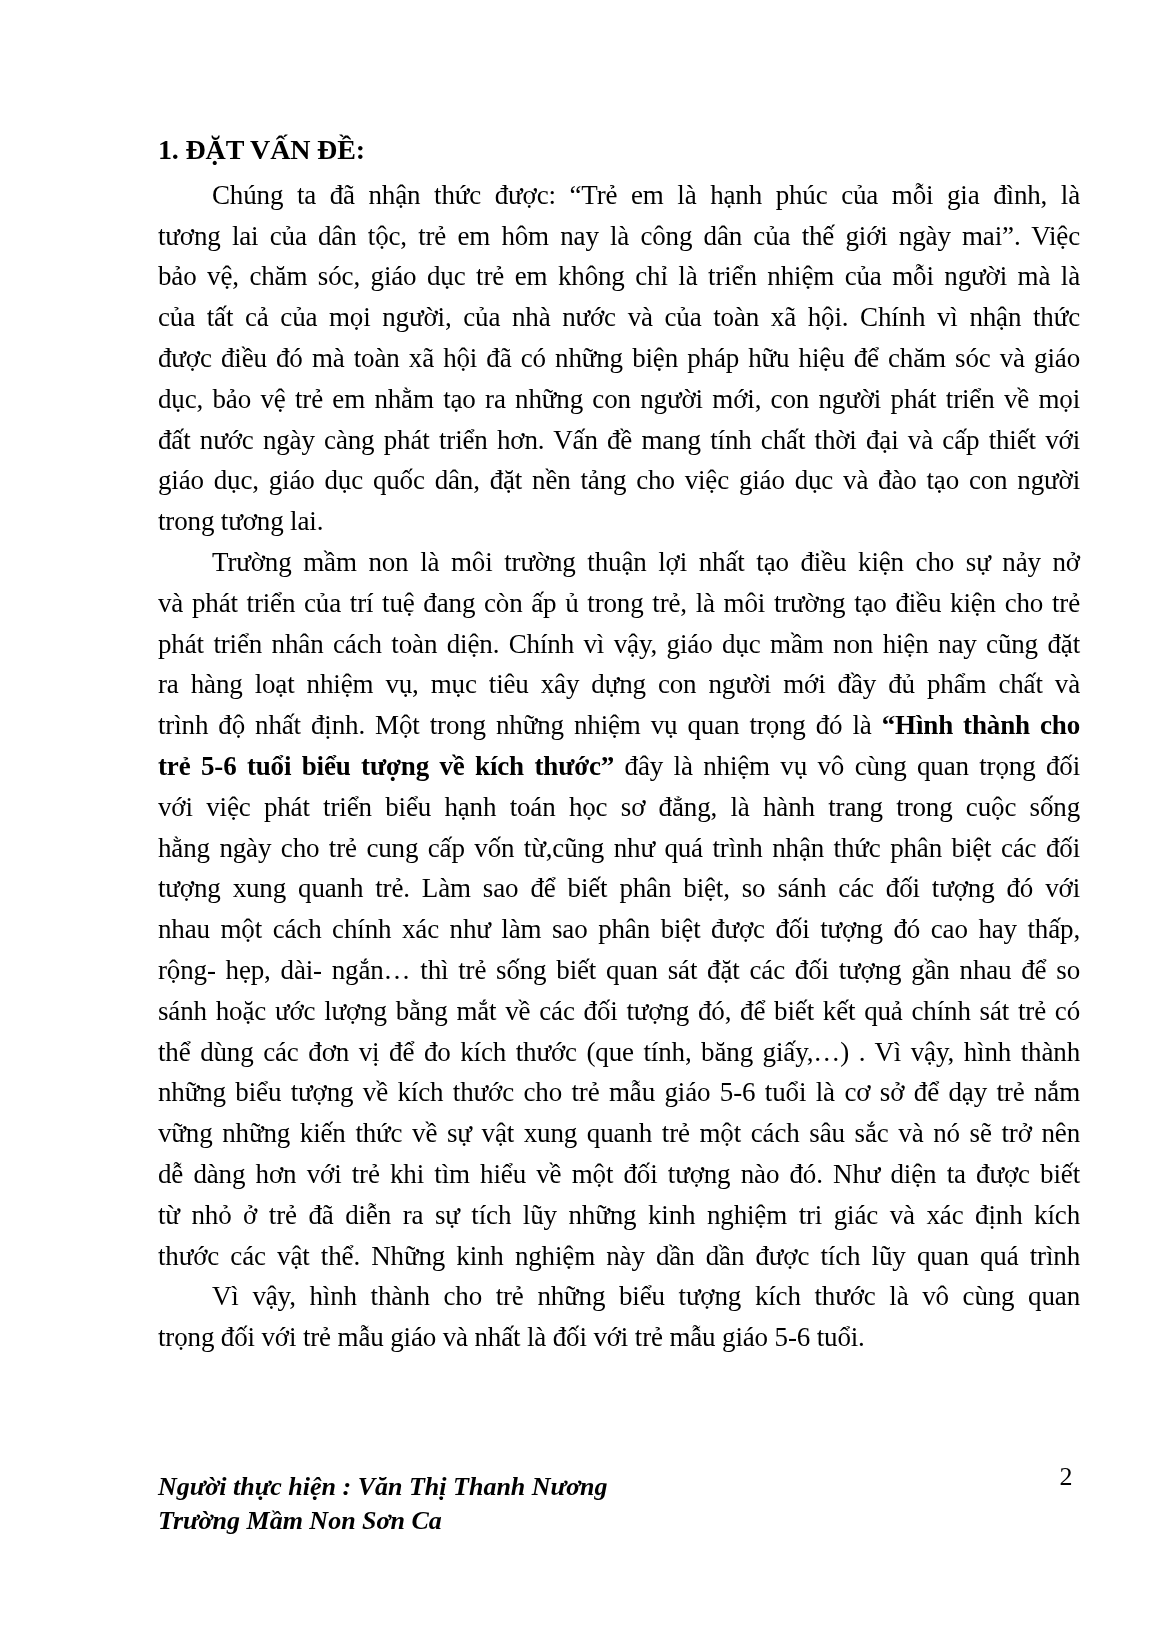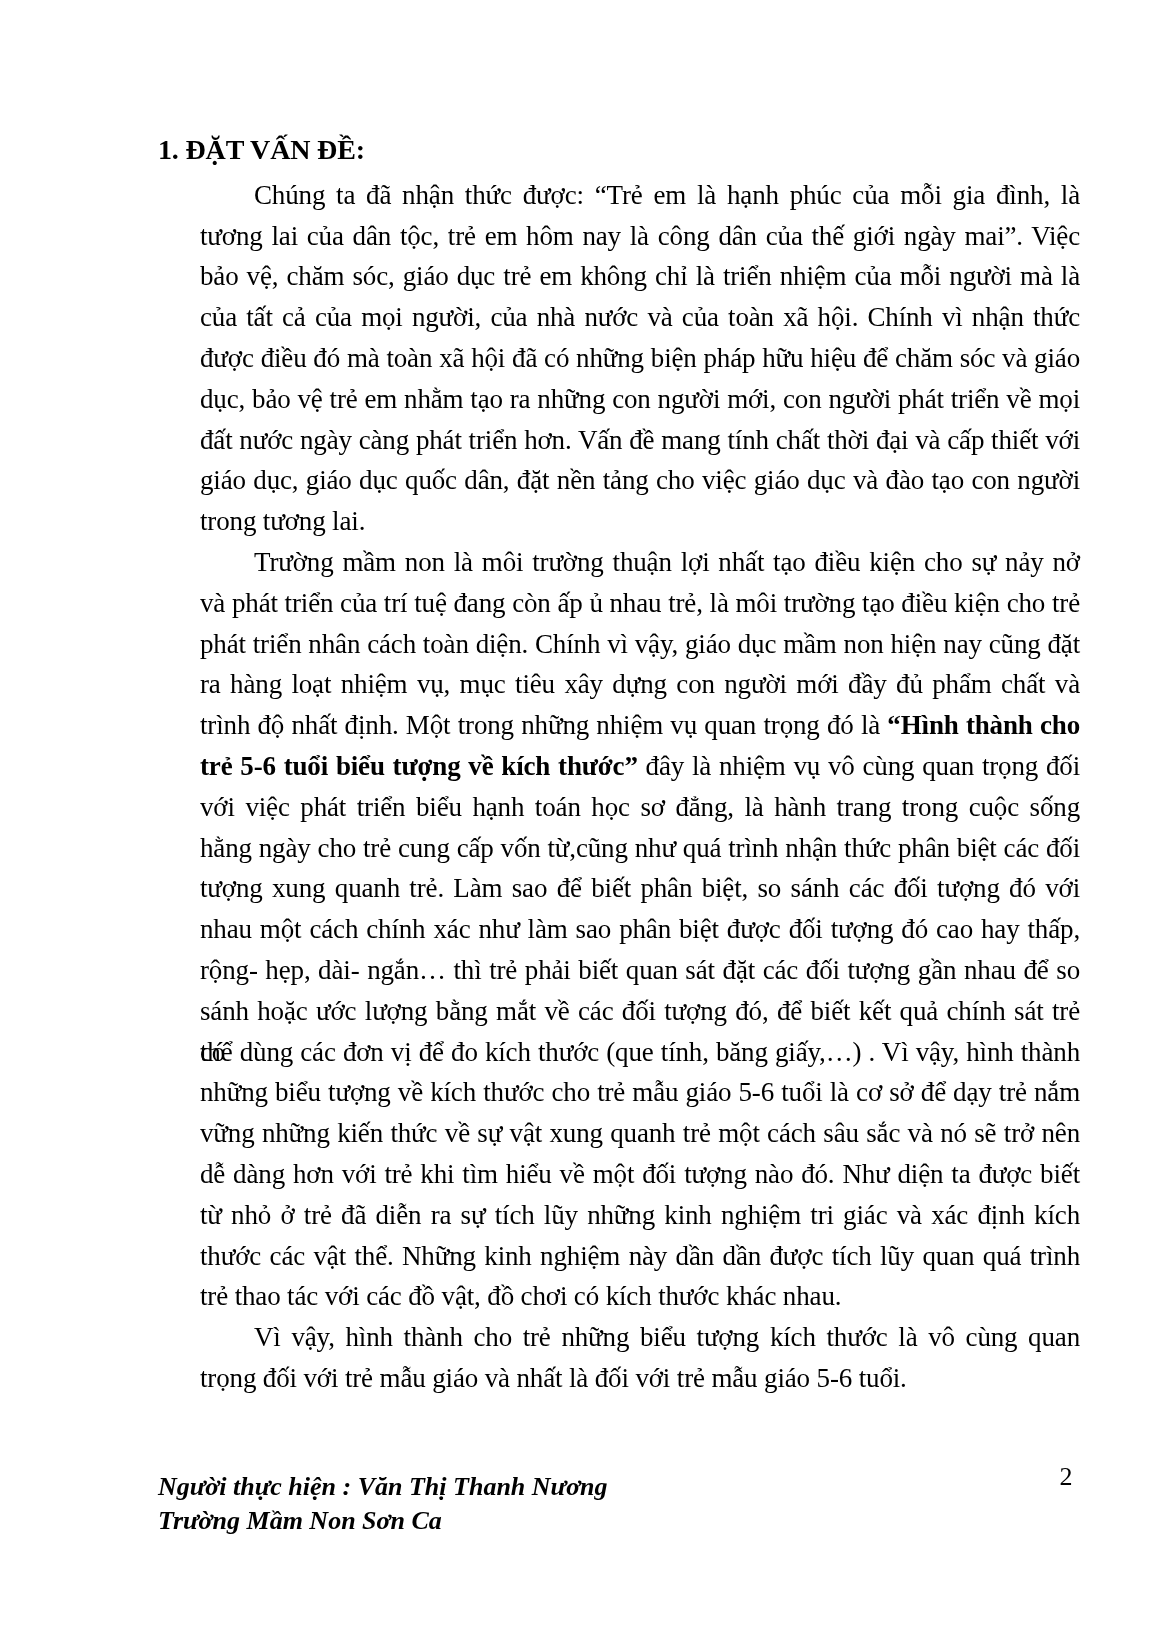--- a/index.html
+++ b/index.html
@@ -27,21 +27,20 @@
     height: 40.8px;
     margin-bottom: 4px;
     white-space: nowrap;
   }
   .paragraph { margin: 0; }
   .line {
     text-align: justify;
     text-align-last: justify;
     -moz-text-align-last: justify;
     height: 40.8px;
-    margin-left: 42px;
   }
   .line.last {
     text-align-last: left;
     -moz-text-align-last: left;
   }
   .line.first { text-indent: 54px; }
   .bold { font-weight: bold; }
   .footer {
     position: absolute;
     left: 158px;
@@ -76,38 +75,37 @@
       <div class="line">của tất cả của mọi người, của nhà nước và của toàn xã hội. Chính vì nhận thức</div>
       <div class="line">được điều đó mà toàn xã hội đã có những biện pháp hữu hiệu để chăm sóc và giáo</div>
       <div class="line">dục, bảo vệ trẻ em nhằm tạo ra những con người mới, con người phát triển về mọi</div>
       <div class="line">đất nước ngày càng phát triển hơn. Vấn đề mang tính chất thời đại và cấp thiết với</div>
       <div class="line">giáo dục, giáo dục quốc dân, đặt nền tảng cho việc giáo dục và đào tạo con người</div>
       <div class="line last">trong tương lai.</div>
     </div>
 
   <div class="paragraph">
       <div class="line first">Trường mầm non là môi trường thuận lợi nhất tạo điều kiện cho sự nảy nở</div>
-      <div class="line">và phát triển của trí tuệ đang còn ấp ủ nhau trẻ, là môi trường tạo điều kiện cho trẻ</div>
+      <div class="line">và phát triển của trí tuệ đang còn ấp ủ trong trẻ, là môi trường tạo điều kiện cho trẻ</div>
       <div class="line">phát triển nhân cách toàn diện. Chính vì vậy, giáo dục mầm non hiện nay cũng đặt</div>
       <div class="line">ra hàng loạt nhiệm vụ, mục tiêu xây dựng con người mới đầy đủ phẩm chất và</div>
       <div class="line"><span>trình độ nhất định. Một trong những nhiệm vụ quan trọng đó là </span><span class="bold">“Hình thành cho</span></div>
       <div class="line"><span class="bold">trẻ 5-6 tuổi biểu tượng về kích thước”</span><span> đây là nhiệm vụ vô cùng quan trọng đối</span></div>
       <div class="line">với việc phát triển biểu hạnh toán học sơ đẳng, là hành trang trong cuộc sống</div>
       <div class="line">hằng ngày cho trẻ cung cấp vốn từ,cũng như quá trình nhận thức phân biệt các đối</div>
       <div class="line">tượng xung quanh trẻ. Làm sao để biết phân biệt, so sánh các đối tượng đó với</div>
       <div class="line">nhau một cách chính xác như làm sao phân biệt được đối tượng đó cao hay thấp,</div>
-      <div class="line">rộng- hẹp, dài- ngắn… thì trẻ phải biết quan sát đặt các đối tượng gần nhau để so</div>
+      <div class="line">rộng- hẹp, dài- ngắn… thì trẻ sống biết quan sát đặt các đối tượng gần nhau để so</div>
       <div class="line">sánh hoặc ước lượng bằng mắt về các đối tượng đó, để biết kết quả chính sát trẻ có</div>
       <div class="line">thể dùng các đơn vị để đo kích thước (que tính, băng giấy,…) . Vì vậy, hình thành</div>
       <div class="line">những biểu tượng về kích thước cho trẻ mẫu giáo 5-6 tuổi là cơ sở để dạy trẻ nắm</div>
       <div class="line">vững những kiến thức về sự vật xung quanh trẻ một cách sâu sắc và nó sẽ trở nên</div>
       <div class="line">dễ dàng hơn với trẻ khi tìm hiểu về một đối tượng nào đó. Như diện ta được biết</div>
       <div class="line">từ nhỏ ở trẻ đã diễn ra sự tích lũy những kinh nghiệm tri giác và xác định kích</div>
       <div class="line">thước các vật thể. Những kinh nghiệm này dần dần được tích lũy quan quá trình</div>
-      <div class="line last">trẻ thao tác với các đồ vật, đồ chơi có kích thước khác nhau.</div>
     </div>
 
   <div class="paragraph">
       <div class="line first">Vì vậy, hình thành cho trẻ những biểu tượng kích thước là vô cùng quan</div>
       <div class="line last">trọng đối với trẻ mẫu giáo và nhất là đối với trẻ mẫu giáo 5-6 tuổi.</div>
     </div>
 </div>
 
 <div class="footer">
   <div>Người thực hiện : Văn Thị Thanh Nương</div>

